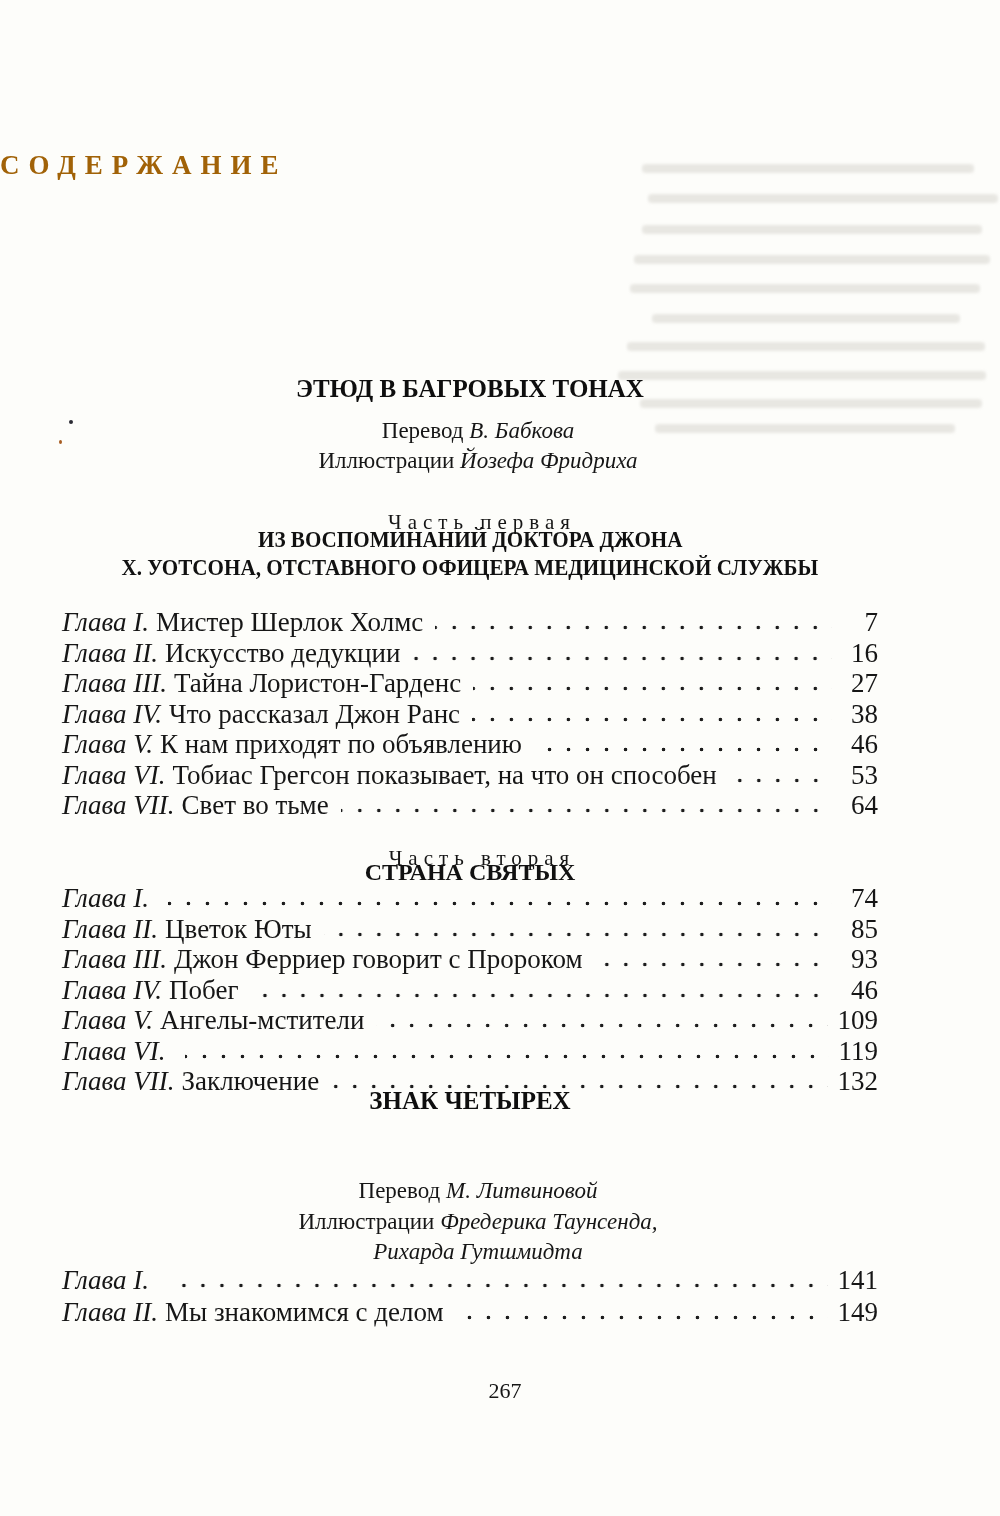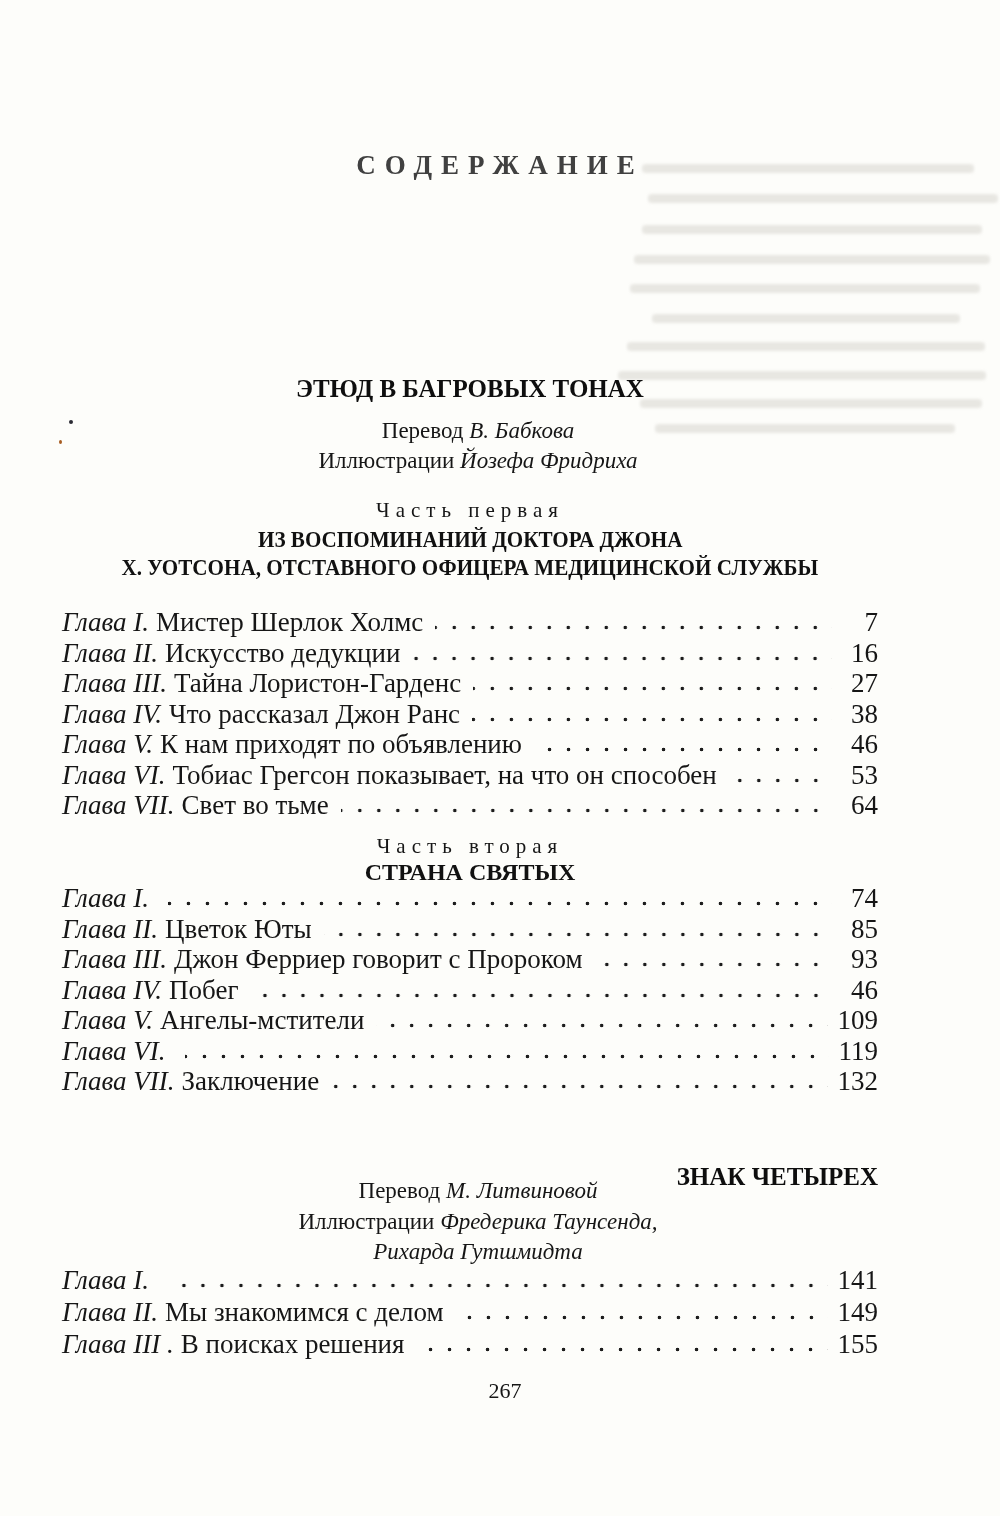--- a/index.html
+++ b/index.html
@@ -17,39 +17,39 @@
   .ghost { position: absolute; height: 9px; border-radius: 4px;
            background: rgba(125,118,108,0.16); filter: blur(1.6px); }
 
   .speck { position: absolute; border-radius: 50%; }
 
   .content { position: absolute; left: 62px; width: 816px; top: 0; }
 
   .main-title {
     position: absolute; top: 150px; left: 0; width: 100%;
     font-size: 27px; font-weight: bold; letter-spacing: 9px;
-    text-align: center; margin: 0; color: #404040;
+    margin: 0; color: #a16207;
   }
 
   .book-title { position: absolute; left: 0; width: 100%; text-align: center;
     font-size: 25px; font-weight: bold; margin: 0; color: #0e0e0e; }
   .b1-title { top: 375px; }
-  .b2-title { top: 1163px; text-align: right; }
+  .b2-title { top: 1087px; }
 
   .credit { position: absolute; left: 0; width: 100%; text-align: center;
     font-size: 23px; margin: 8px; }
   .credit i { font-style: italic; }
   .b1-trans { top: 410px; }
   .b1-illus { top: 440px; }
   .b2-trans { top: 1170px; }
   .b2-illus1 { top: 1201px; }
   .b2-illus2 { top: 1231px; }
 
   .part-label { position: absolute; left: 0; width: 100%; text-align: center;
-    font-size: 21px; letter-spacing: 6px; margin: 0; }
+    font-size: 21px; letter-spacing: 6px; margin: 12px; }
   .p1-label { top: 498px; }
   .p2-label { top: 834px; }
 
   .part-subtitle { position: absolute; left: 0; width: 100%; text-align: center;
     font-size: 24px; font-weight: bold; margin: 0; white-space: nowrap; color: #111; }
   .part-subtitle .cond { display: inline-block; transform: scaleX(0.88); transform-origin: 50% 50%; }
   .p1-sub1 { top: 526px; }
   .p1-sub2 { top: 554px; }
   .p2-title { top: 859px; font-size: 24px; }
 
@@ -221,25 +221,19 @@
           <span class="pagenum">141</span>
         </li>
 
         <li class="entry">
           <span class="chap">Глава II.</span>
           <span class="etitle">Мы знакомимся с делом</span>
           <span class="dots"></span>
           <span class="pagenum">149</span>
         </li>
 
-        <li class="entry">
-          <span class="chap">Глава III .</span>
-          <span class="etitle">В поисках решения</span>
-          <span class="dots"></span>
-          <span class="pagenum">155</span>
-        </li>
       </ul>
 
   </div>
 
   <div class="folio">267</div>
 
 </div>
 
 </body></html>

